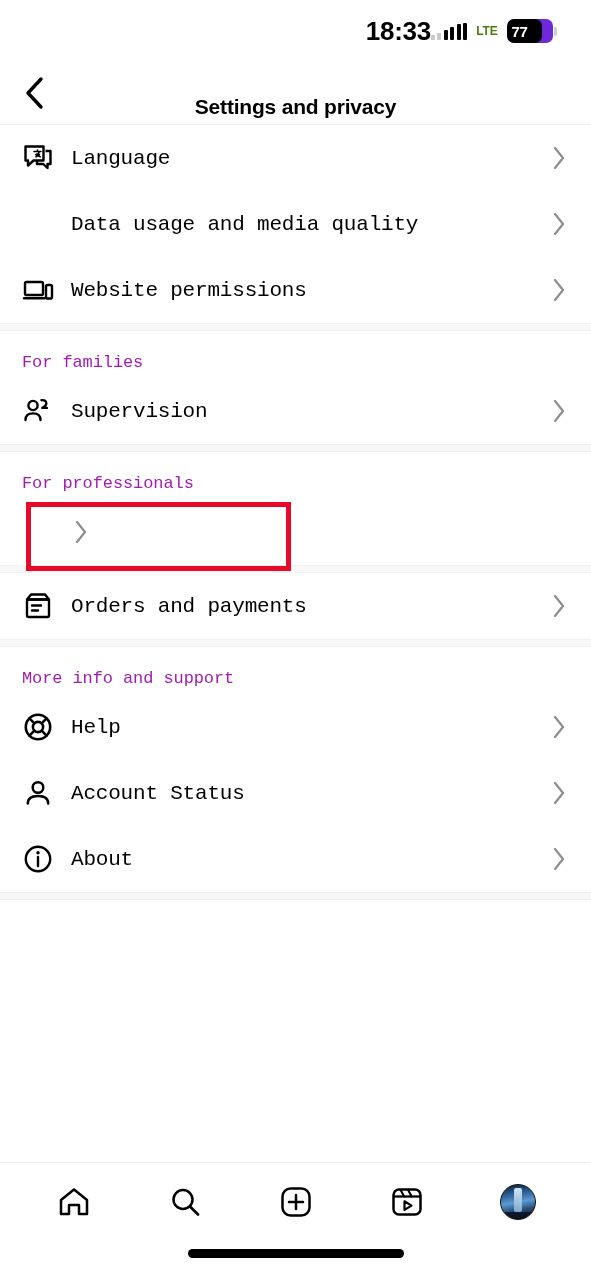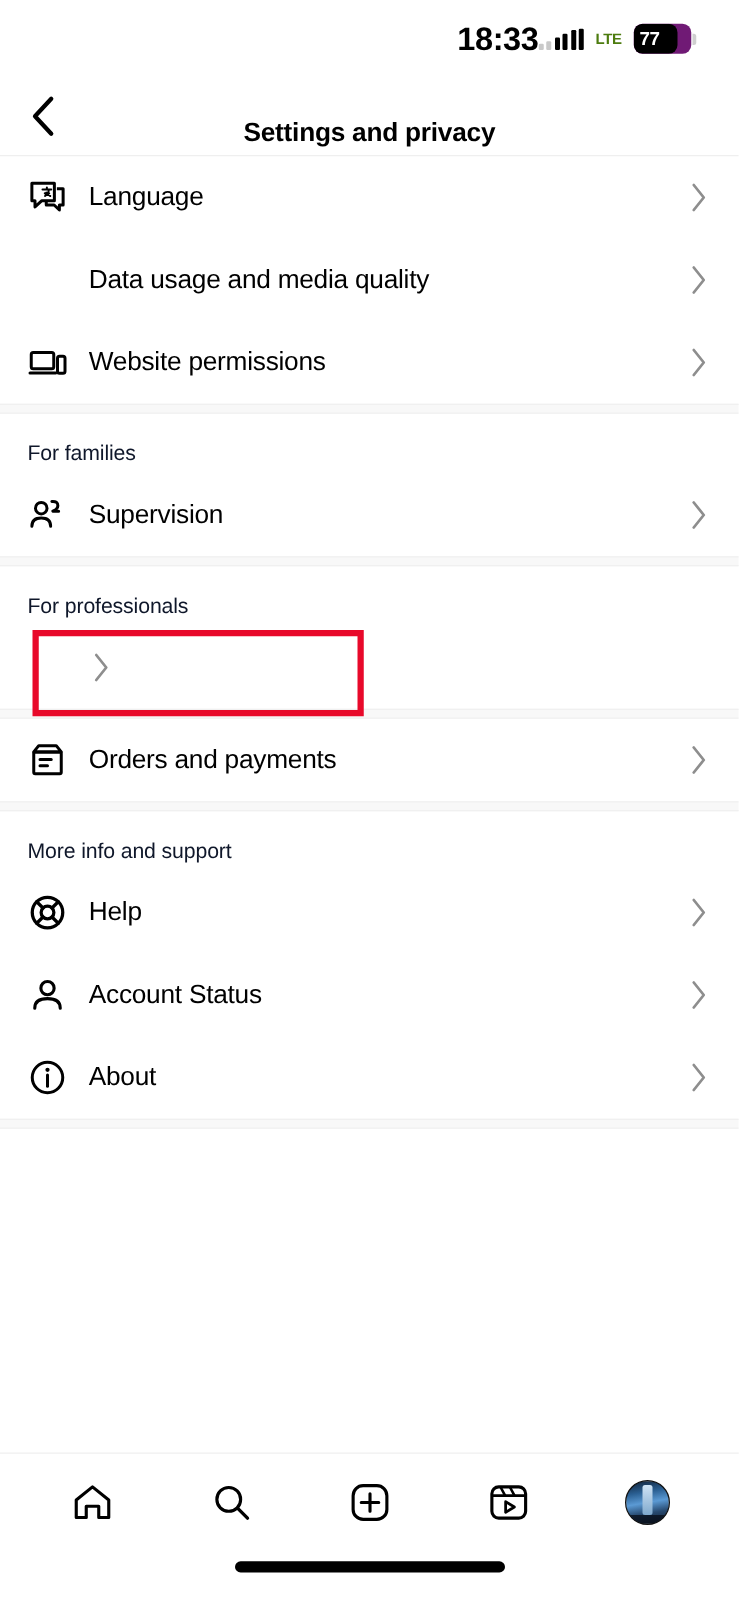--- a/index.html
+++ b/index.html
@@ -25,21 +25,21 @@
   .signal i { width:4px; background:#000; border-radius:1px; display:block; }
   .signal i:nth-child(1){ height:5px;  background:#c9c9c9; }
   .signal i:nth-child(2){ height:7px;  background:#c9c9c9; }
   .signal i:nth-child(3){ height:10px; }
   .signal i:nth-child(4){ height:13px; }
   .signal i:nth-child(5){ height:16px; }
   .signal i:nth-child(6){ height:17px; }
   .net-label { font-size:12px; font-weight:bold; color:#4d7c0f; letter-spacing:-.2px; }
   .battery { position:relative; display:flex; align-items:center; }
   .battery-body {
-    width:46px; height:24px; border-radius:7px; background:#701a75;
+    width:46px; height:24px; border-radius:7px; background:#6d28d9;
     position:relative; overflow:hidden;
   }
   .battery-fill {
     position:absolute; left:0; top:0; bottom:0; width:77%;
     background:#000; border-radius:7px;
   }
   .battery-pct {
     position:absolute; left:0; top:0; right:0; bottom:0;
     display:flex; align-items:center; justify-content:flex-start;
     padding-left:5px;
@@ -58,27 +58,27 @@
   .back-btn {
     position:absolute; left:12px; top:50%; transform:translateY(-50%);
     width:44px; height:44px; display:flex; align-items:center; justify-content:center;
   }
   .page-title {
     width:100%; text-align:center;
     font-size:21px; font-weight:bold; color:#000; letter-spacing:-.2px;margin-top:28px;
   }
 
   
-  .scroll-area { height:1038px; overflow:hidden; }
+  .scroll-area { height:1038px; overflow:hidden;font-family:Liberation Mono, monospace; }
   .gap {
     height:8px; background:#f8f8f8;
     border-top:1px solid #f0f0f0; border-bottom:1px solid #f0f0f0;
   }
   .section-header {
-    font-size:17px; color:#0f172a; letter-spacing:-.1px;
+    font-size:17px; color:#a21caf; letter-spacing:-.1px;
     padding:22px 0 6px 22px;
   }
   .row {
     height:66px; display:flex; align-items:center;
     padding:0 22px; position:relative;
   }
   .row-icon {
     width:49px; flex:0 0 49px;
     display:flex; align-items:center; justify-content:flex-start;
   }

